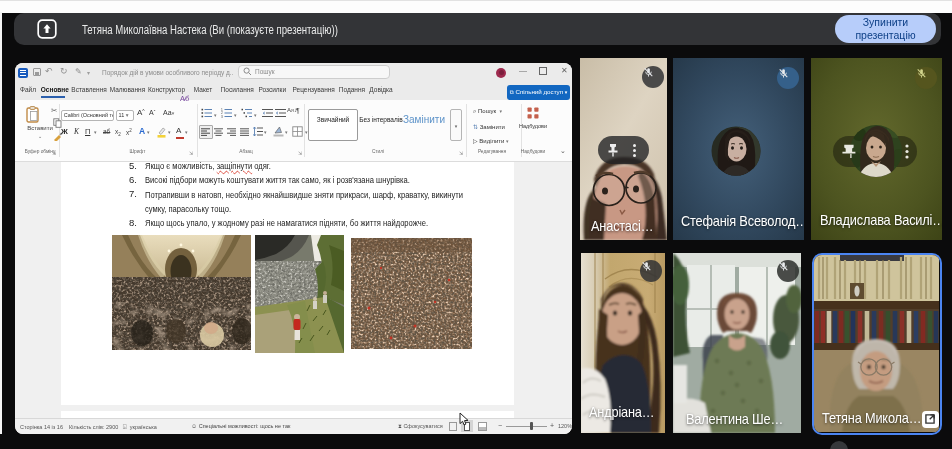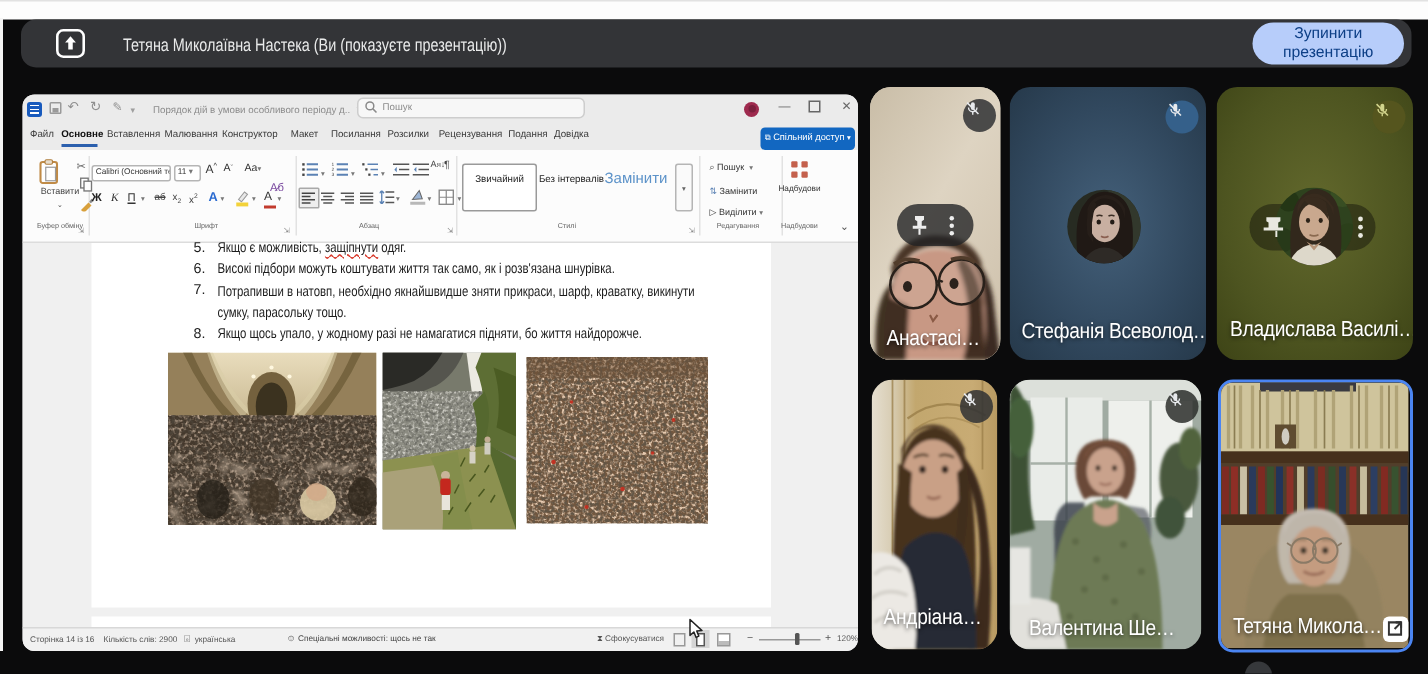--- a/index.html
+++ b/index.html
@@ -1,19 +1,19 @@
 <!DOCTYPE html>
 <html><head><meta charset="utf-8">
 <style>
 html,body{margin:0;padding:0}
 body{position:relative;width:952px;height:449px;background:#0b0b0c;overflow:hidden;font-family:"Liberation Sans",sans-serif}
 .ab{position:absolute}
 .nm{position:absolute;color:#fff;font-size:14.5px;text-shadow:0 1px 3px rgba(0,0,0,.65);white-space:nowrap;transform:scaleX(0.88);transform-origin:0 50%;letter-spacing:-0.2px}
 .mic{position:absolute;width:22px;height:22px;border-radius:50%;display:flex;align-items:center;justify-content:center}
-.tile{position:absolute;border-radius:14px;overflow:hidden}
+.tile{position:absolute;border-radius:0;overflow:hidden}
 .tile svg{position:absolute;left:0;top:0}
 .dt{font-size:9.5px;color:#1c1c1c;transform:scaleX(0.8);transform-origin:0 0;white-space:nowrap}
 
 </style></head>
 <body>
 
 <div class="ab" style="left:0;top:0;width:952px;height:12px;background:#fdfdfd;border-top:1px solid #e2e2e2"></div>
 <div class="ab" style="left:0;top:12px;width:2px;height:422px;background:#f5f5f5"></div>
 
 <div class="ab" style="left:14px;top:13px;width:927px;height:32px;background:#333437;border-radius:10px"></div>
@@ -89,21 +89,21 @@
       <path d="M6.5 3.5l1.5-2 1.5 1.5-2 1.5z" fill="#888"></path>
     </svg>
   <div class="ab" style="left:2px;top:86px;width:46px;text-align:center;font-size:4.8px;color:#666">Буфер обміну</div>
   <div class="ab" style="left:37px;top:87px;font-size:5px;color:#888">⇲</div>
 
   <div class="ab" style="left:45.8px;top:46.6px;width:53px;height:11.5px;border:1px solid #b5b5b5;border-radius:2px;box-sizing:border-box;background:#fff;font-size:5.5px;color:#333;line-height:9.5px;padding-left:2px;white-space:nowrap;overflow:hidden">Calibri (Основний те </div>
   <div class="ab" style="left:100.5px;top:46.6px;width:18px;height:11.5px;border:1px solid #b5b5b5;border-radius:2px;box-sizing:border-box;background:#fff;font-size:5.5px;color:#333;line-height:9.5px;padding-left:2px">11&nbsp;<span style="color:#777">▾</span></div>
   <div class="ab" style="left:122px;top:45px;font-size:8px;color:#333">А<span style="font-size:5px;vertical-align:top">^</span></div>
   <div class="ab" style="left:134px;top:46px;font-size:7px;color:#333">А<span style="font-size:5px;vertical-align:top">ˇ</span></div>
   <div class="ab" style="left:148px;top:46px;font-size:7px;color:#333">Аа<span style="font-size:5px;color:#777">▾</span></div>
-  <div class="ab" style="left:165px;top:57px;font-size:7.5px;color:#7b4ba0">А̷б</div>
+  <div class="ab" style="left:165px;top:31px;font-size:7.5px;color:#7b4ba0">А̷б</div>
   <div class="ab" style="left:46px;top:64px;font-size:7.5px;color:#222;font-weight:bold">Ж</div>
   <div class="ab" style="left:59px;top:64px;font-size:7.5px;color:#333;font-style:italic;font-family:'Liberation Serif',serif">К</div>
   <div class="ab" style="left:70px;top:64px;font-size:7.5px;color:#333;text-decoration:underline">П</div>
   <div class="ab" style="left:79px;top:66px;font-size:5px;color:#777">▾</div>
   <div class="ab" style="left:88px;top:65px;font-size:6.5px;color:#444;text-decoration:line-through">аб</div>
   <div class="ab" style="left:100px;top:65px;font-size:6.5px;color:#444">х<span style="font-size:4.5px;vertical-align:sub">2</span></div>
   <div class="ab" style="left:111px;top:65px;font-size:6.5px;color:#444">х<span style="font-size:4.5px;vertical-align:super">2</span></div>
   <div class="ab" style="left:124px;top:63px;font-size:8.5px;color:#2a6ad0;font-weight:bold">А</div>
   <div class="ab" style="left:132px;top:66px;font-size:5px;color:#777">▾</div>
   <svg class="ab" style="left:141px;top:63px" width="12" height="12" viewBox="0 0 12 12">
@@ -569,21 +569,21 @@
 <div class="mic" style="left:59px;top:7px;background:rgba(48,49,52,0.85)">
 <svg width="13" height="13" viewBox="0 0 24 24">
         <rect x="9.7" y="4" width="4.8" height="9.5" rx="2.4" fill="#e8eaed"></rect>
         <path d="M6.8 10.5a5.2 5.2 0 0 0 10.4 0" fill="none" stroke="#e8eaed" stroke-width="1.7"></path>
         <line x1="12" y1="16" x2="12" y2="19.5" stroke="#e8eaed" stroke-width="1.7"></line>
         <line x1="5" y1="4.5" x2="19" y2="18.5" stroke="#e8eaed" stroke-width="1.9"></line>
       </svg>
     </div>
 </div>
 
-<div class="tile" style="left:673px;top:253px;width:128px;height:180px">
+<div class="tile" style="left:673px;top:253px;width:140px;height:180px">
 <svg width="128" height="180" viewBox="0 0 128 180">
 <defs>
         <filter id="sb5" x="-30%" y="-30%" width="160%" height="160%">
           <feGaussianBlur stdDeviation="1.1"></feGaussianBlur>
         </filter>
       </defs>
 <rect width="128" height="180" fill="#a0aba2"></rect>
 <rect width="128" height="14" fill="#dce0da"></rect>
 <rect x="14" y="12" width="48" height="82" fill="#e9ece8"></rect>
 <g stroke="#a7b1a8" stroke-width="1.6">

